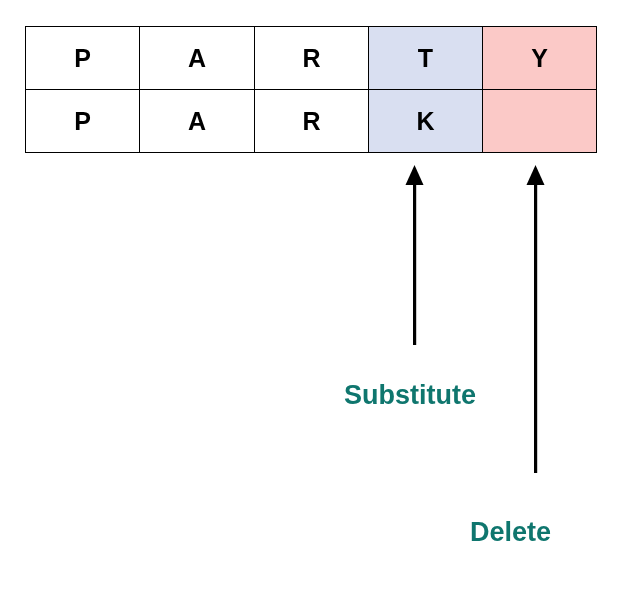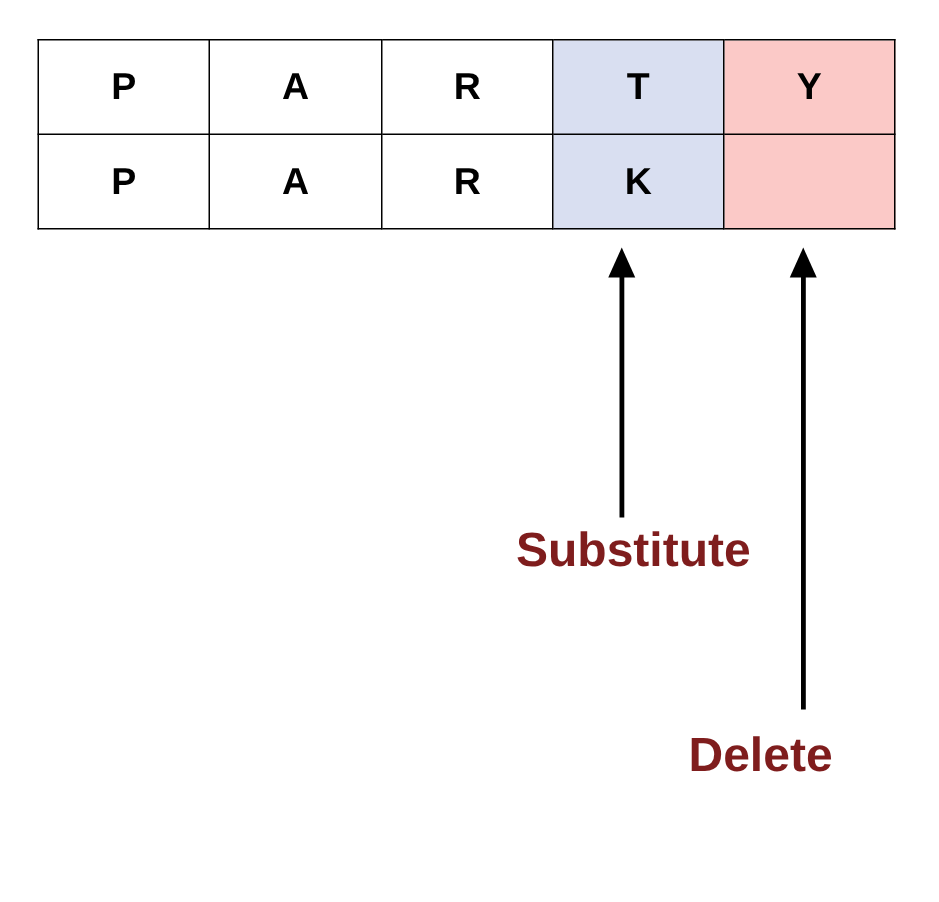--- a/index.html
+++ b/index.html
@@ -54,31 +54,32 @@
     position: absolute;
     pointer-events: none;
   }
   .arrow svg { display: block; }
 
   
   .annotation-label {
     position: absolute;
     font-family: "Liberation Sans", sans-serif;
     font-weight: bold;
-    font-size: 32px;
-    color: #7f1d1d;
+    font-size: 27px;
+    color: #0f766e;
     white-space: nowrap;
     line-height: 1;
+    margin-top: 32px;
   }
   #label-substitute {
     left: 344px;
     top: 350px;
   }
   #label-delete {
-    left: 459px;
+    left: 470px;
     top: 487px;
   }
 </style>
 </head>
 <body>
 
 <div id="canvas">
 
   <table id="alignment-table">
     <tbody>

